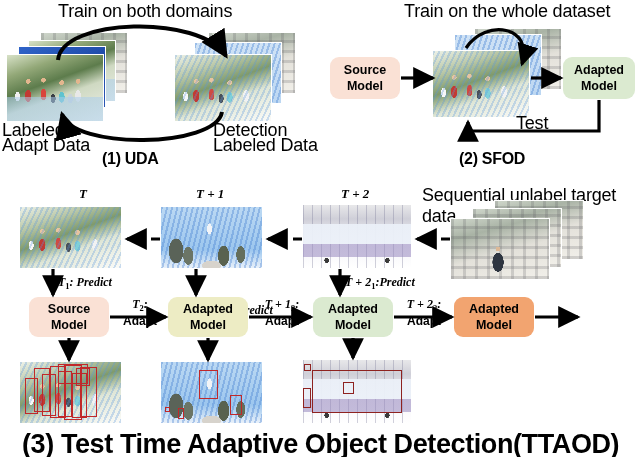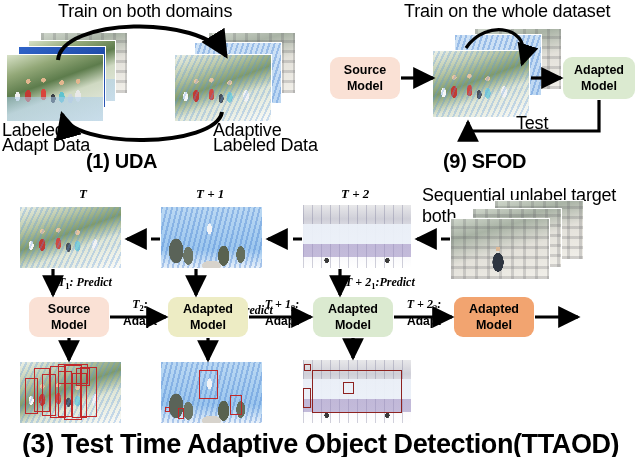--- a/index.html
+++ b/index.html
@@ -1,20 +1,20 @@
 <!DOCTYPE html>
 <html><head>
 <meta charset="utf-8">
 <style>
   html,body{margin:0;padding:0;background:#ffffff;}
   body{width:640px;height:457px;position:relative;overflow:hidden;
        font-family:"Liberation Sans",sans-serif;color:#000;}
   .abs{position:absolute;}
   .lbl{font-weight:normal;font-size:18px;line-height:1.15;letter-spacing:-0.2px;}
-  .caption{font-weight:bold;font-size:20px;letter-spacing:-0.3px;}
+  .caption{font-weight:bold;font-size:16px;letter-spacing:-0.3px;margin-left:16px;}
   .caption-lg{font-weight:bold;font-size:27px;letter-spacing:-0.4px;}
   .mathlbl{font-family:"Liberation Serif",serif;font-style:italic;font-weight:bold;font-size:13px;}
   .predict{font-weight:bold;font-size:12px;white-space:nowrap;}
   .predict .m{font-family:Liberation Serif, serif;font-style:italic;}
   .predict .m sub{font-style:normal;font-size:8.5px;}
   .adaptlab{font-weight:bold;font-size:12px;text-align:center;line-height:1.25;}
   .adaptlab .m{font-family:"Liberation Serif",serif;font-style:italic;margin-top:28px;}
   .adaptlab .m sub{font-style:normal;font-size:8.5px;}
 
   
@@ -111,21 +111,21 @@
 
 <div class="abs lbl" style="left:2px;top:120px;">Labeled</div>
 <div class="abs lbl" style="left:2px;top:135px;">Adapt Data</div>
 
 <div class="stack" style="left:174px;top:32px;width:122px;height:90px;">
   <div class="photo ph-shop" style="left:34px;top:0px;width:88px;height:62px;border:1.5px solid #fff;"></div>
   <div class="photo ph-blue-flat" style="left:20px;top:10px;width:88px;height:62px;border:1.5px solid #fff;"></div>
   <div class="photo ph-crowd-blue" style="left:0px;top:22px;width:98px;height:68px;border:1.5px solid #fff;"></div>
 </div>
 
-<div class="abs lbl" style="left:213px;top:120px;">Adaptive</div>
+<div class="abs lbl" style="left:213px;top:120px;">Detection</div>
 <div class="abs lbl" style="left:213px;top:135px;">Labeled Data</div>
 
 <div class="abs caption" style="left:86px;top:150px;">(1) UDA</div>
 
 <div class="abs lbl" style="left:404px;top:1px;">Train on the whole dataset</div>
 
 <div class="mbox abs" style="left:330px;top:57px;width:70px;height:42px;background:#fae1d5;">
   <span>
     <span>Source</span><br>
     <span>Model</span>
@@ -140,27 +140,27 @@
 
 <div class="mbox abs" style="left:563px;top:57px;width:72px;height:42px;background:#dbead0;">
   <span>
     <span>Adapted</span><br>
     <span>Model</span>
   </span>
 </div>
 
 <div class="abs lbl" style="left:516px;top:113px;">Test</div>
 
-<div class="abs caption" style="left:443px;top:150px;">(9) SFOD</div>
+<div class="abs caption" style="left:443px;top:150px;">(2) SFOD</div>
 
 <div class="abs mathlbl" style="left:79px;top:186px;">T</div>
 <div class="abs mathlbl" style="left:196px;top:186px;">T + 1</div>
 <div class="abs mathlbl" style="left:341px;top:186px;">T + 2</div>
 
-<div class="abs lbl" style="left:422px;top:185px;">Sequential unlabel target both</div>
+<div class="abs lbl" style="left:422px;top:185px;">Sequential unlabel target data</div>
 
 <div class="photo ph-crowd-blue abs" style="left:20px;top:207px;width:101px;height:61px;"></div>
 <div class="photo ph-snow abs" style="left:161px;top:207px;width:101px;height:61px;"></div>
 <div class="photo ph-bus abs" style="left:303px;top:205px;width:108px;height:63px;"></div>
 
 <div class="stack" style="left:450px;top:200px;width:135px;height:80px;">
   <div class="photo ph-shop" style="left:44px;top:0px;width:90px;height:60px;border:1.5px solid #fff;"></div>
   <div class="photo ph-shop" style="left:22px;top:8px;width:90px;height:60px;border:1.5px solid #fff;"></div>
   <div class="photo ph-shop" style="left:0px;top:18px;width:100px;height:62px;border:1.5px solid #fff;"></div>
 </div>

